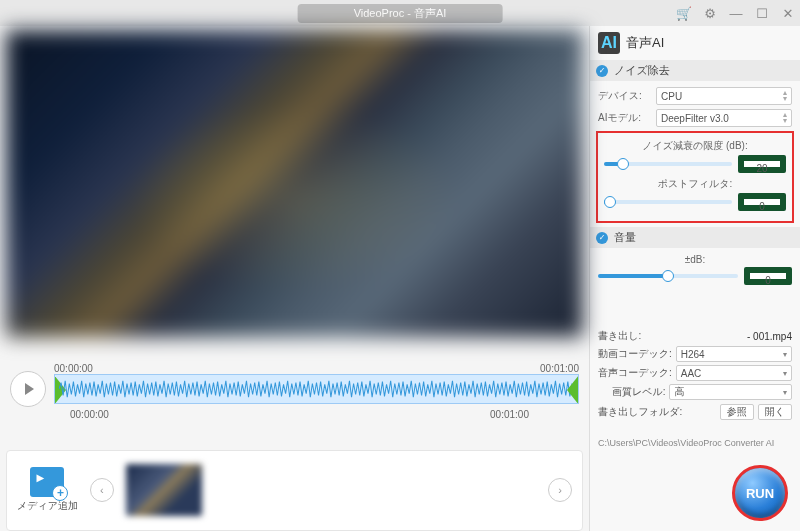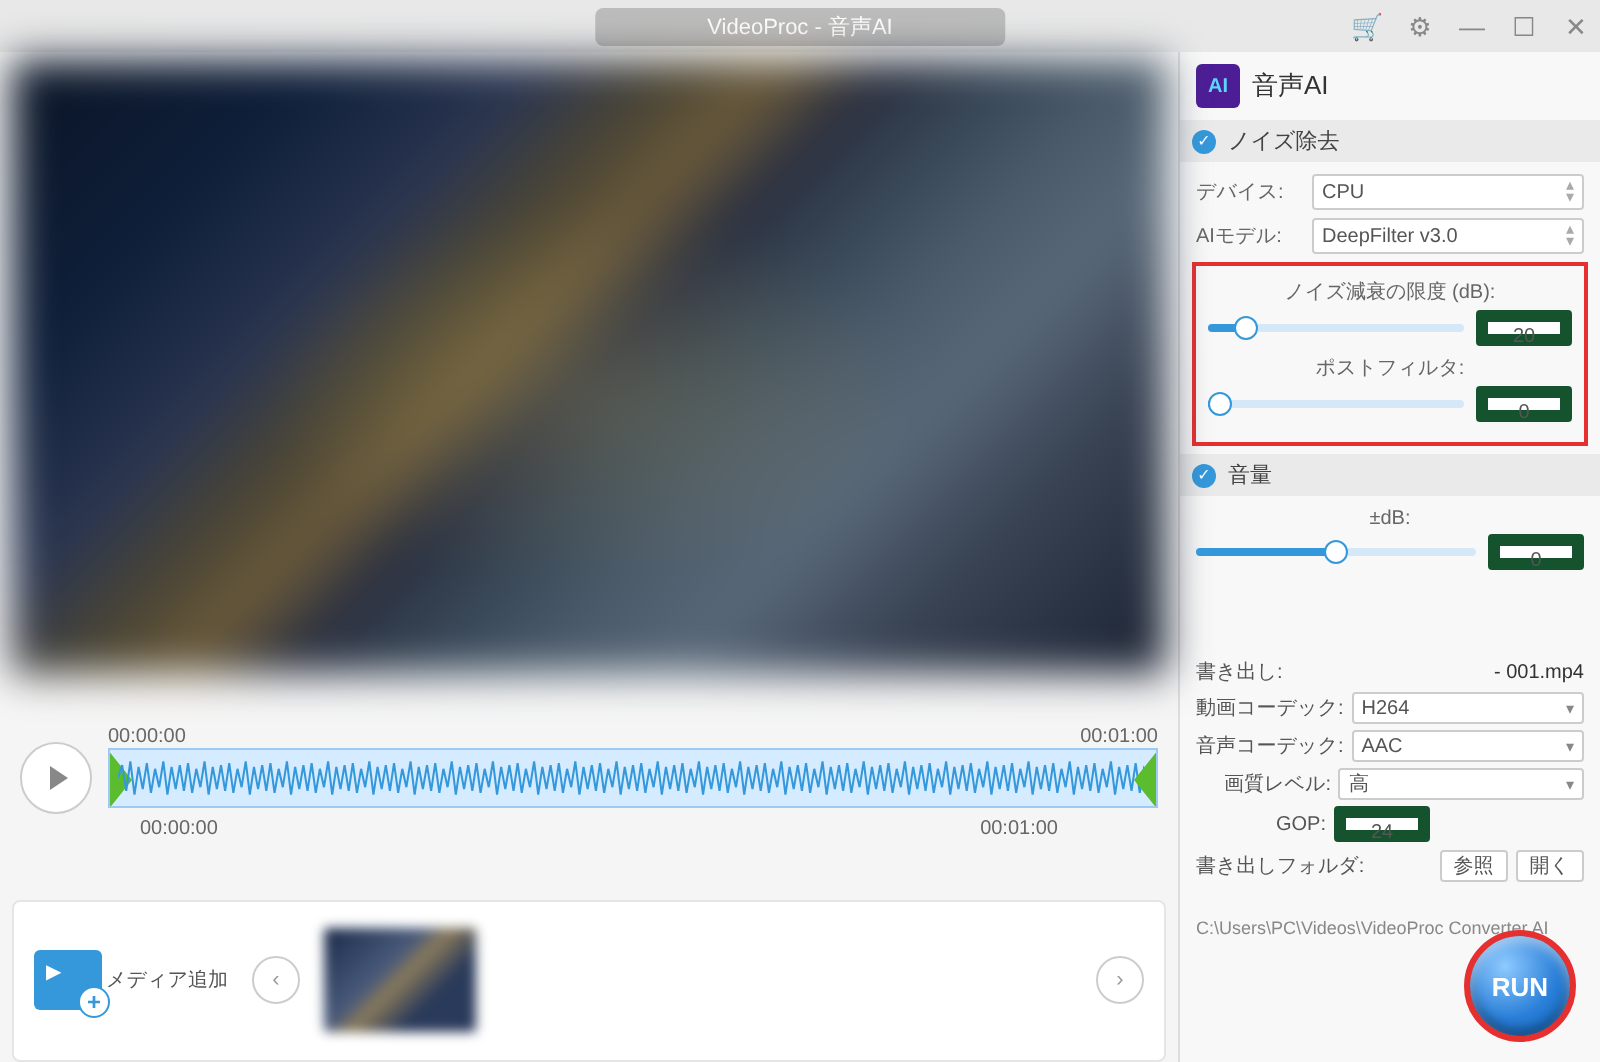--- a/index.html
+++ b/index.html
@@ -23,31 +23,31 @@
 .track-wrap { flex: 1; position: relative; }
 .track-times { display: flex; justify-content: space-between; font-size: 10px; color: #666; }
 .wave-track { height: 30px; background: #d5ebff; border: 1px solid #9dcaf5; position: relative; overflow: hidden; }
 .wave { position: absolute; inset: 2px 4px; }
 .wave svg { width: 100%; height: 100%; }
 .handle-l { position: absolute; left: -1px; top: 0; width: 0; height: 0; border-left: 12px solid #5bbd2e; border-top: 15px solid transparent; border-bottom: 15px solid transparent; }
 .handle-r { position: absolute; right: -1px; top: 0; width: 0; height: 0; border-right: 12px solid #5bbd2e; border-top: 15px solid transparent; border-bottom: 15px solid transparent; }
 .bottom-times { display: flex; justify-content: space-between; font-size: 10px; color: #666; padding: 0 50px 0 60px; margin-top: 2px; }
 
 .media-bar { margin: 10px 6px 0 6px; background: #fff; border: 1px solid #e5e5e5; border-radius: 4px; height: 86px; display: flex; align-items: center; padding: 0 10px; gap: 12px; }
-.media-add { display: flex; flex-direction: row; align-items: center; gap: 2px; cursor: pointer; text-align: right; }
+.media-add { display: flex; flex-direction: column; align-items: center; gap: 2px; cursor: pointer; text-align: right; }
 .media-add-icon { width: 34px; height: 30px; background: #3498db; position: relative; border-radius: 3px; }
 .media-add-icon::before { content:'▶'; position:absolute; left:6px; top:5px; color:#fff; font-size:10px; }
 .media-add-icon::after { content:'+'; position:absolute; right:-4px; bottom:-4px; background:#fff; color:#3498db; border-radius:50%; width:14px; height:14px; font-size:12px; font-weight:bold; display:flex; align-items:center; justify-content:center; border:1px solid #3498db; }
 .media-add-label { font-size: 10px; color: #555; }
 .nav-circle { width: 24px; height: 24px; border-radius: 50%; border: 1px solid #ccc; display: flex; align-items: center; justify-content: center; color: #999; font-size: 11px; cursor: pointer; }
 .thumb { width: 76px; height: 52px; background: linear-gradient(135deg,#1a2a4a,#4a5a7a 40%,#8a7a5a 50%,#2a3a5a 70%); filter: blur(3px); border-radius: 2px; }
 
 .right-col { width: 211px; background: #f8f8f8; border-left: 1px solid #ddd; padding: 6px 8px; font-size: 11px; color: #555; overflow: hidden; }
 .panel-head { display: flex; align-items: center; gap: 6px; margin-bottom: 6px; }
-.panel-icon { width: 22px; height: 22px; background: #4c1d95; border-radius: 3px; display: flex; align-items: center; justify-content: center; color: #5dd5ff; font-weight: bold; font-size: 10px; }
+.panel-icon { width: 22px; height: 22px; background: #404040; border-radius: 3px; display: flex; align-items: center; justify-content: center; color: #5dd5ff; font-weight: bold; font-size: 16px; }
 .panel-title { font-size: 13px; color: #333; }
 .sect-head { background: #eaeaea; padding: 3px 6px; font-size: 11px; color: #444; margin: 4px -8px 6px -8px; display: flex; align-items: center; gap: 6px; }
 .chk { width: 12px; height: 12px; border-radius: 50%; background: #3498db; display: inline-flex; align-items: center; justify-content: center; color: #fff; font-size: 8px; }
 .row { display: flex; align-items: center; gap: 6px; margin-bottom: 4px; }
 .row-label { width: 52px; font-size: 10px; color: #666; }
 .combo { flex: 1; height: 18px; background: #fff; border: 1px solid #ccc; border-radius: 2px; font-size: 10px; padding: 1px 4px; display: flex; align-items: center; justify-content: space-between; cursor: pointer; }
 .combo .updown { color: #aaa; font-size: 8px; line-height: 6px; }
 .redbox { border: 2px solid #e63030; padding: 6px 6px; margin: 4px -2px; }
 .slider-row { display: flex; align-items: center; gap: 6px; margin-bottom: 4px; }
 .slider { flex: 1; height: 4px; background: #d5e8f8; position: relative; border-radius: 2px; }
@@ -201,25 +201,20 @@
           <span class="caret">▾</span>
         </div>
     </div>
     <div class="out-row">
       <span class="out-label" style="margin-left:14px">画質レベル:</span>
       <div class="codec-combo">
           <span>高</span>
           <span class="caret">▾</span>
         </div>
     </div>
-    <div class="out-row">
-      <span class="out-label" style="margin-left:40px">GOP:</span>
-      <div class="valbox" style="flex:0 0 48px">24</div>
-      <div style="flex:1"></div>
-    </div>
     <div class="out-row" style="margin-top:4px">
       <span class="out-label">書き出しフォルダ:</span>
       <div style="flex:1"></div>
       <span class="small-btn">参照</span>
       <span class="small-btn">開く</span>
     </div>
     <div class="out-path">C:\Users\PC\Videos\VideoProc Converter AI</div>
   </div>
 </div>
 

